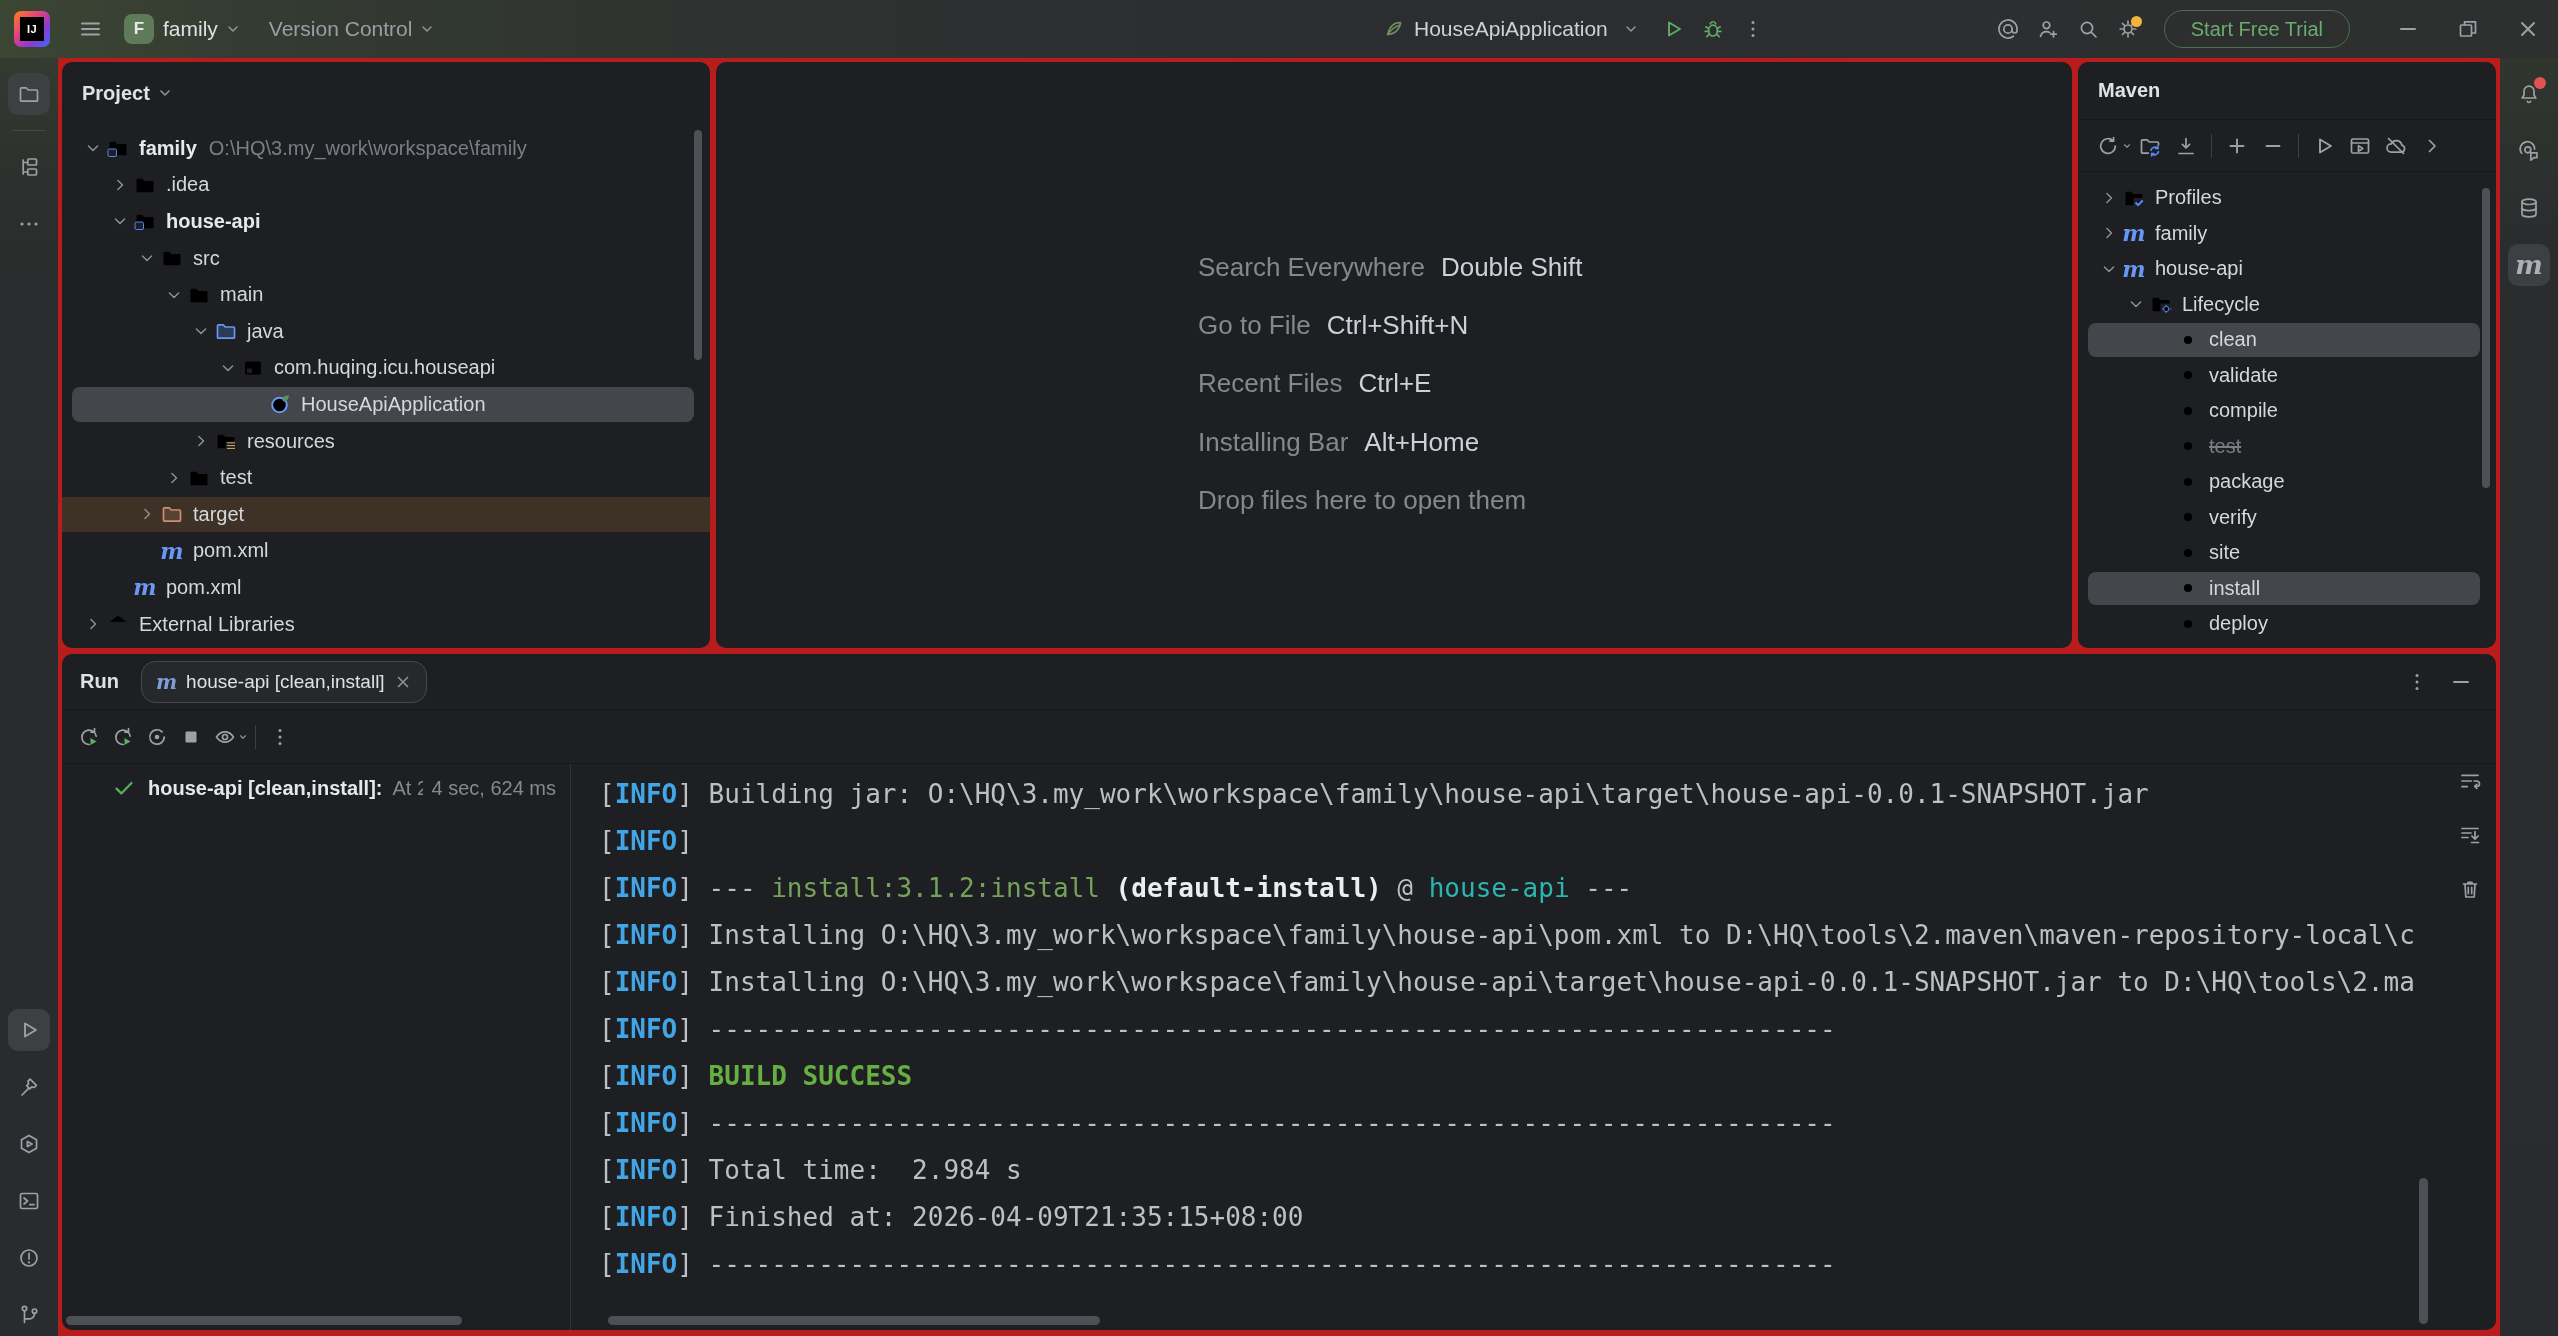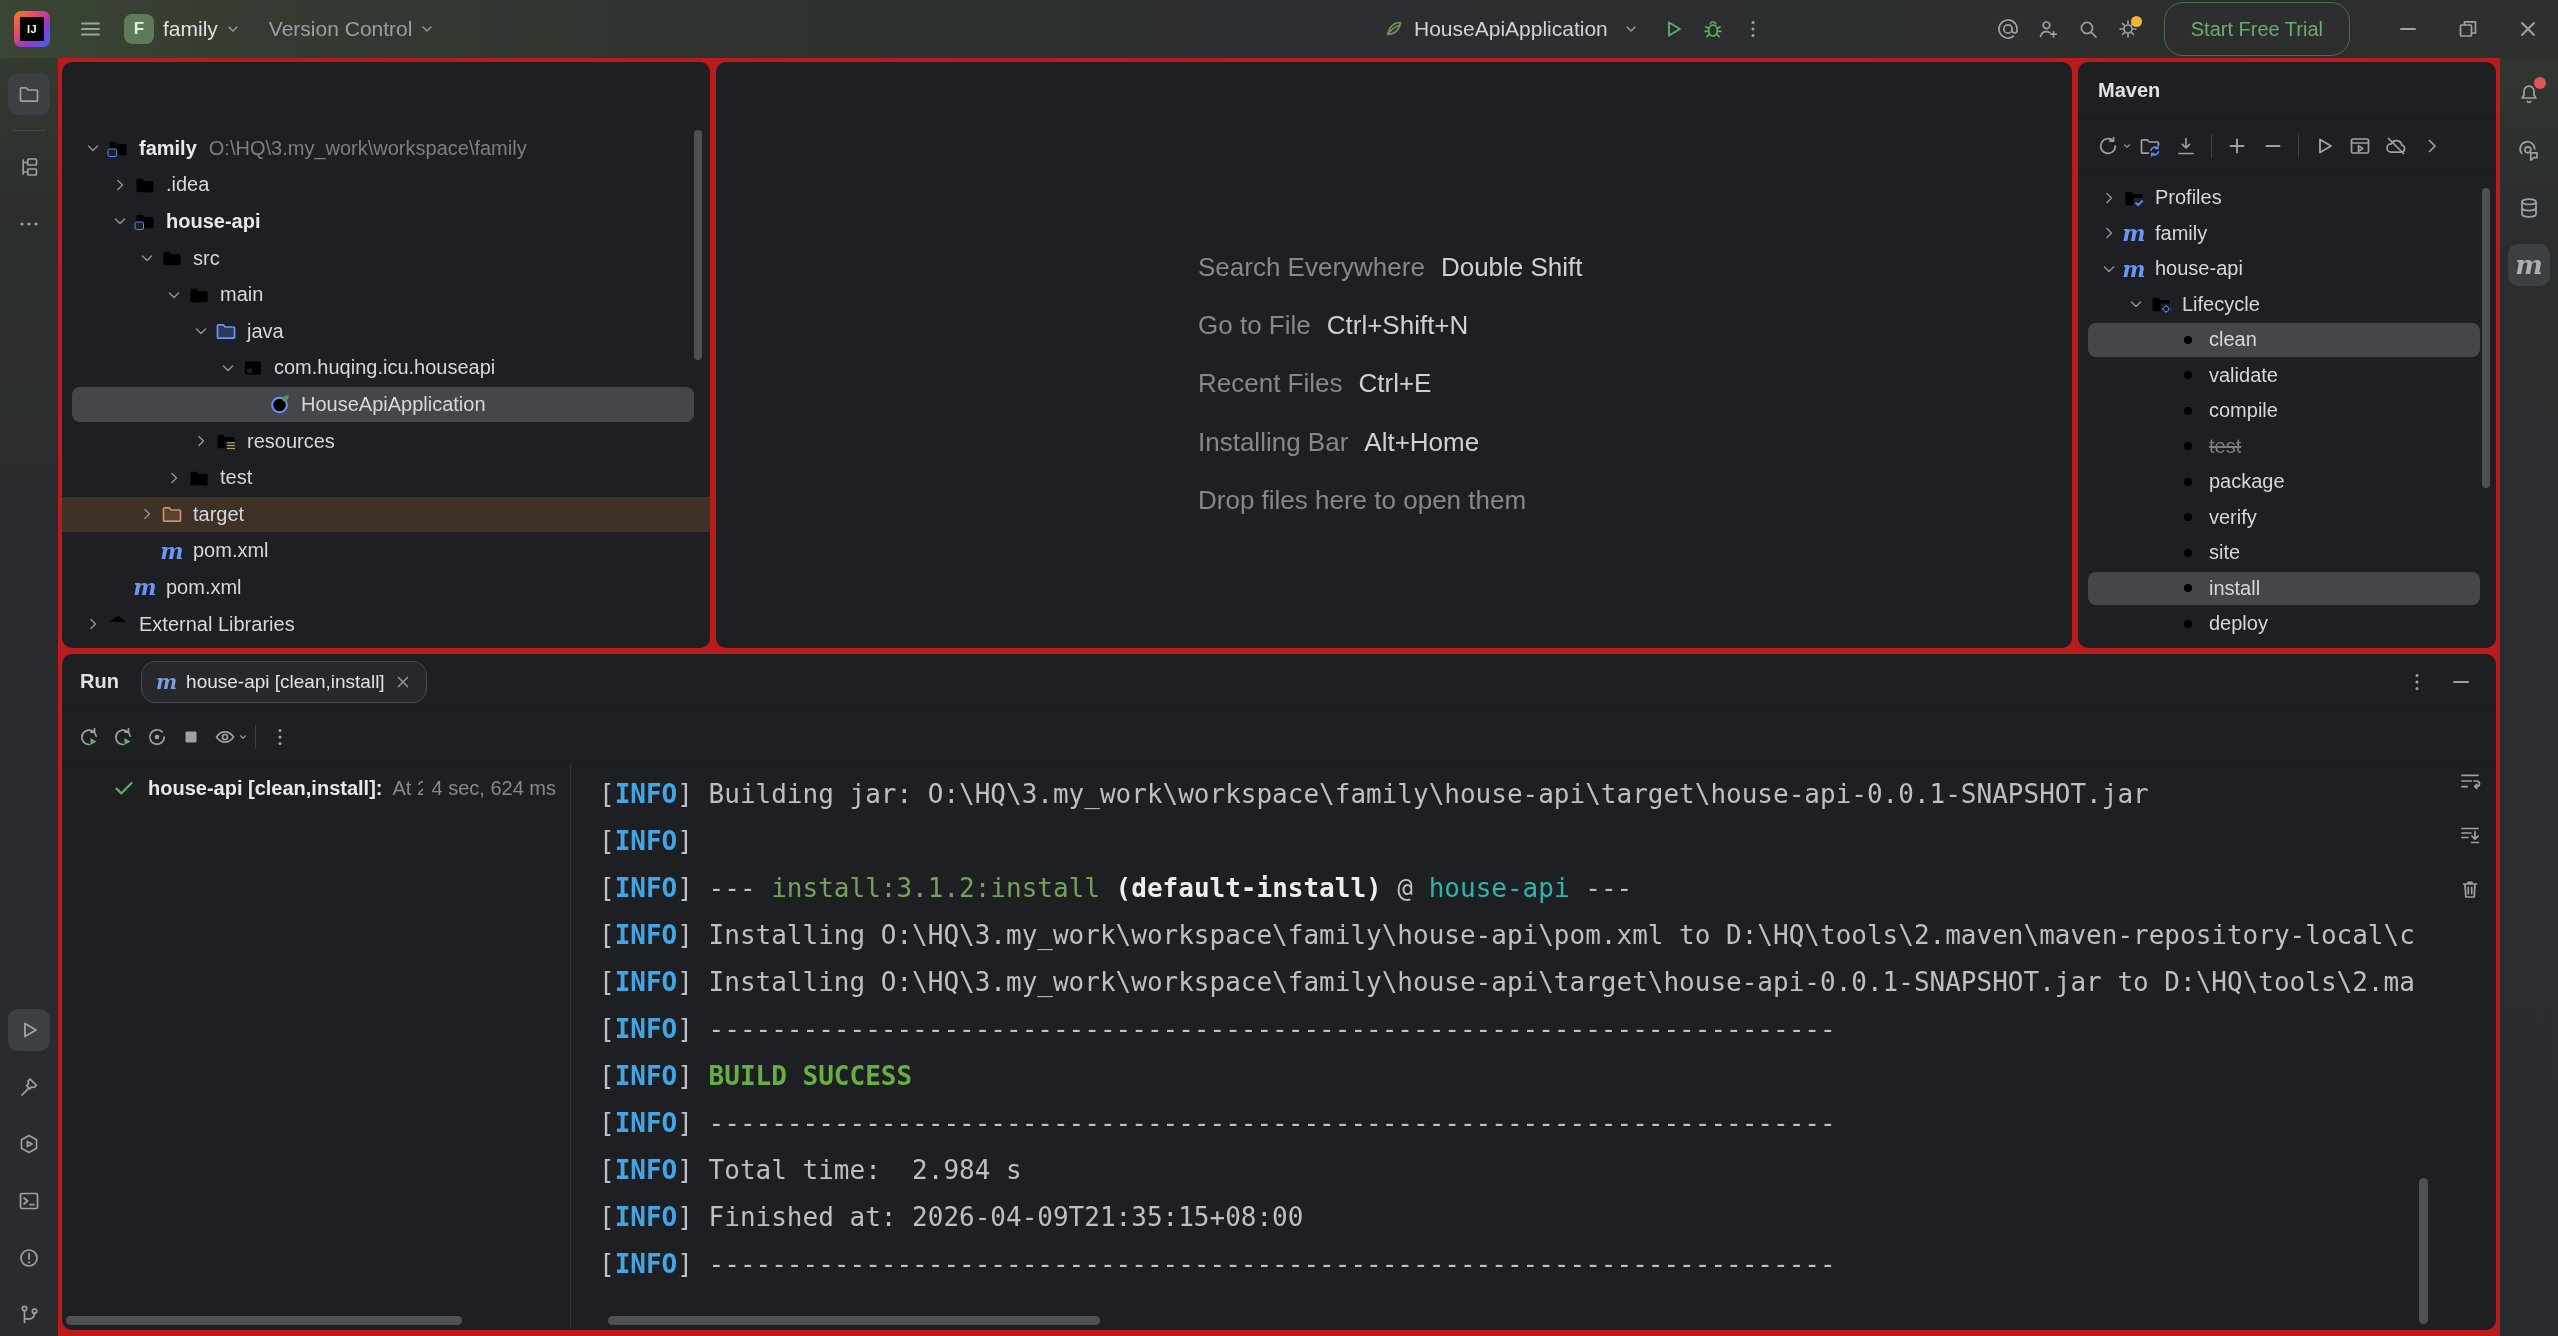--- a/index.html
+++ b/index.html
@@ -24,21 +24,21 @@
     padding:0 8px;cursor:default;}
   .avatar{width:30px;height:30px;border-radius:8px;background:#5f7a58;color:#e8eae6;
     display:flex;align-items:center;justify-content:center;font-weight:bold;font-size:17px;margin-right:9px;}
   .tb-label{font-size:21px;color:#dfe1e5;}
   .tb-label.dim{color:#9b9ea5;}
   .caret{margin-left:7px;color:#8f9299;}
   .tb-right{position:absolute;right:0;top:0;height:58px;display:flex;align-items:center;}
   .runcfg{display:flex;align-items:center;gap:8px;margin-right:6px;}
   .runcfg .tb-label{color:#ced1d6;}
   .win-btn{width:60px;height:58px;display:flex;align-items:center;justify-content:center;color:#b9bcc1;}
-  .trial{height:54px;padding:0 26px;margin:0 28px 0 16px;border:1.5px solid #48704b;border-radius:19px;
+  .trial{height:38px;padding:0 26px;margin:0 28px 0 16px;border:1.5px solid #48704b;border-radius:19px;
     color:#6cab70;font-size:20px;display:flex;align-items:center;}
   .gear-wrap{position:relative;}
   .warn-dot{position:absolute;top:7px;right:6px;width:11px;height:11px;border-radius:50%;background:var(--warn,#f2b53b);}
 
   
   .stripe{position:absolute;top:58px;bottom:0;width:58px;display:flex;flex-direction:column;align-items:center;}
   #stripe-left{left:0;background:linear-gradient(180deg,#333a30 0%,#2b2e2d 12%,#292b2e 35%,#292b2e 100%);}
   #stripe-right{right:0;background:linear-gradient(180deg,#30362e 0%,#2a2c2e 15%,#292b2e 100%);}
   .stripe-btn{width:42px;height:42px;border-radius:10px;display:flex;align-items:center;justify-content:center;
     margin-top:15px;position:relative;color:#9da0a6;}
@@ -376,20 +376,28 @@
       </div>
       <div class="stripe-btn active">
         <span class="ic">
           <span class="m-glyph">m</span>
         </span>
       </div>
       <div class="stripe-spacer"></div>
     </nav>
 
   <section class="panel" id="project-panel">
+    <div class="panel-header">
+      <span>Project</span>
+      <span class="ic caret">
+          <svg width="16" height="16" viewBox="0 0 16 16">
+            <path d="M4 6l4 4 4-4" stroke="currentColor" fill="none" stroke-width="1.6" stroke-linecap="round" stroke-linejoin="round"></path>
+          </svg>
+        </span>
+    </div>
     <div class="tree clip" id="project-tree">
         <div class="row" style="padding-left: 18px;">
           <span class="hl"></span>
           <span class="chev">
             <svg width="20" height="20" viewBox="0 0 24 24">
               <path d="M6.5 9.5L12 15l5.5-5.5" stroke="currentColor" fill="none" stroke-width="1.7" stroke-linecap="round" stroke-linejoin="round"></path>
             </svg>
           </span>
           <span class="t-icon">
             <svg width="24" height="24" viewBox="0 0 24 24">

